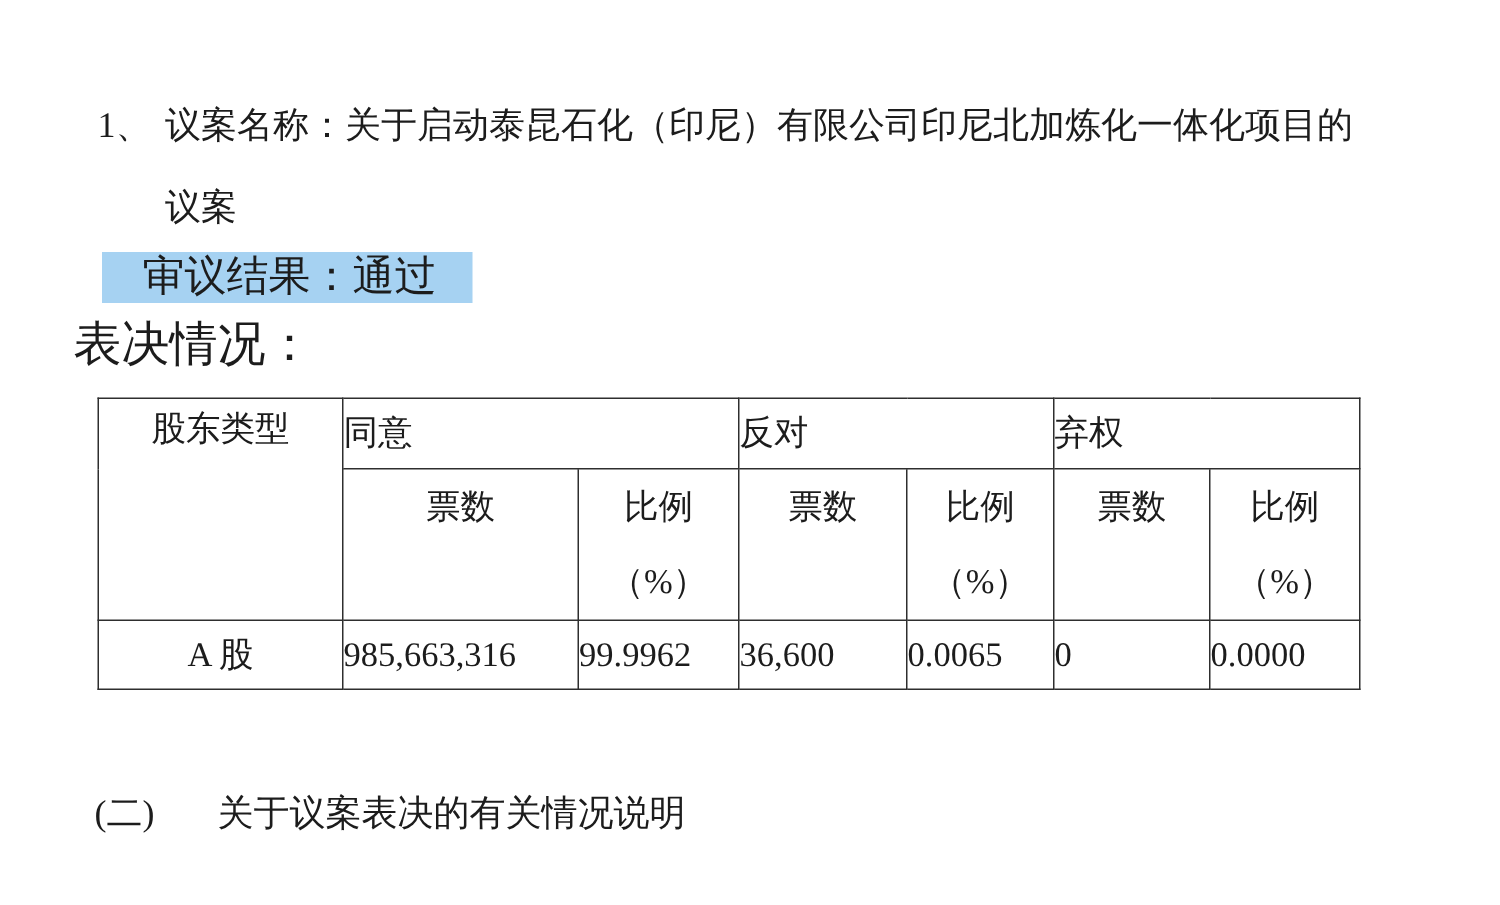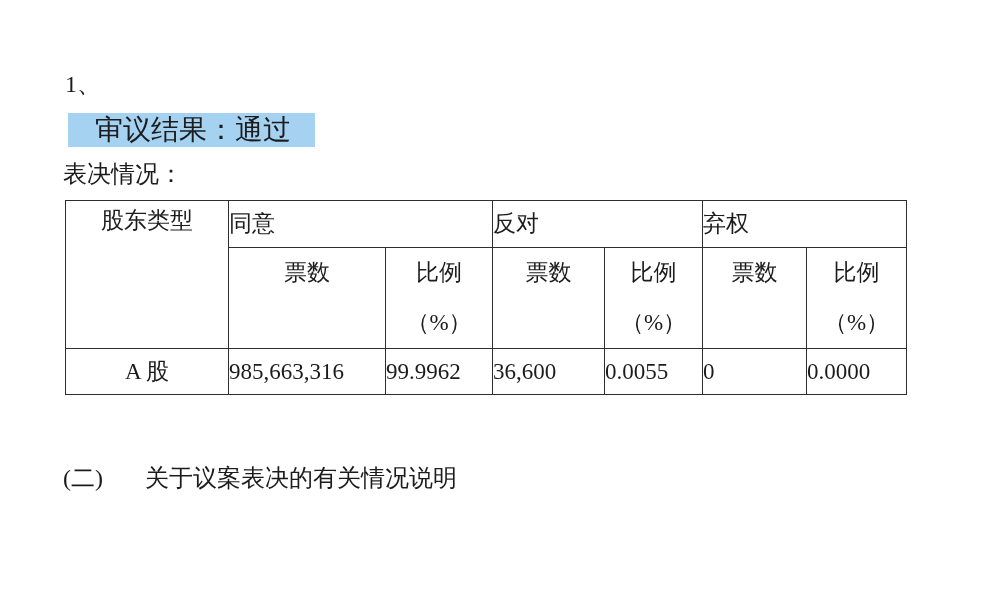--- a/index.html
+++ b/index.html
@@ -37,29 +37,29 @@
   }
   .review-highlight {
     display: inline-block;
     font-size: 28px;
     line-height: 34px;
     padding: 0 24px 0 27px;
     background: #a6d2f2;
   }
   
   .vote-label {
-    margin: 7px 0 0 63px;
-    font-size: 24px;
+    margin: 7px 0 0 49px;
+    font-size: 32px;
     line-height: 40px;
   }
   
   table.vote-table {
     border-collapse: collapse;
     table-layout: fixed;
-    margin: 6px 0 0 65px;
+    margin: 16px 0 0 65px;
     font-size: 23px;
   }
   table.vote-table td, table.vote-table th {
     border: 1.5px solid #2e2e2e;
     padding: 0;
     font-weight: normal;
   }
   .th-shareholder {
     vertical-align: top;
     text-align: center;
@@ -103,20 +103,21 @@
     line-height: 40px;
   }
 </style>
 </head>
 <body>
 
 <div class="page">
 
   <div class="para-title">
     <span class="para-num">1、</span>
+    <span class="para-text">议案名称：关于启动泰昆石化（印尼）有限公司印尼北加炼化一体化项目的议案</span>
   </div>
 
   <div class="review-line">
     <span class="review-highlight">审议结果：通过</span>
   </div>
 
   <div class="vote-label">表决情况：</div>
 
   <table class="vote-table">
     <colgroup>
@@ -150,21 +151,21 @@
         <td class="th-sub">
           <div>比例</div>
           <div>（%）</div>
         </td>
       </tr>
       <tr class="row-data">
         <td class="cell-type">A 股</td>
         <td class="cell-num">985,663,316</td>
         <td class="cell-num">99.9962</td>
         <td class="cell-num">36,600</td>
-        <td class="cell-num">0.0055</td>
+        <td class="cell-num">0.0065</td>
         <td class="cell-num">0</td>
         <td class="cell-num">0.0000</td>
       </tr>
     </tbody>
   </table>
 
   <div class="note-head">
     <span class="note-num">(二)</span>
     <span>关于议案表决的有关情况说明</span>
   </div>

